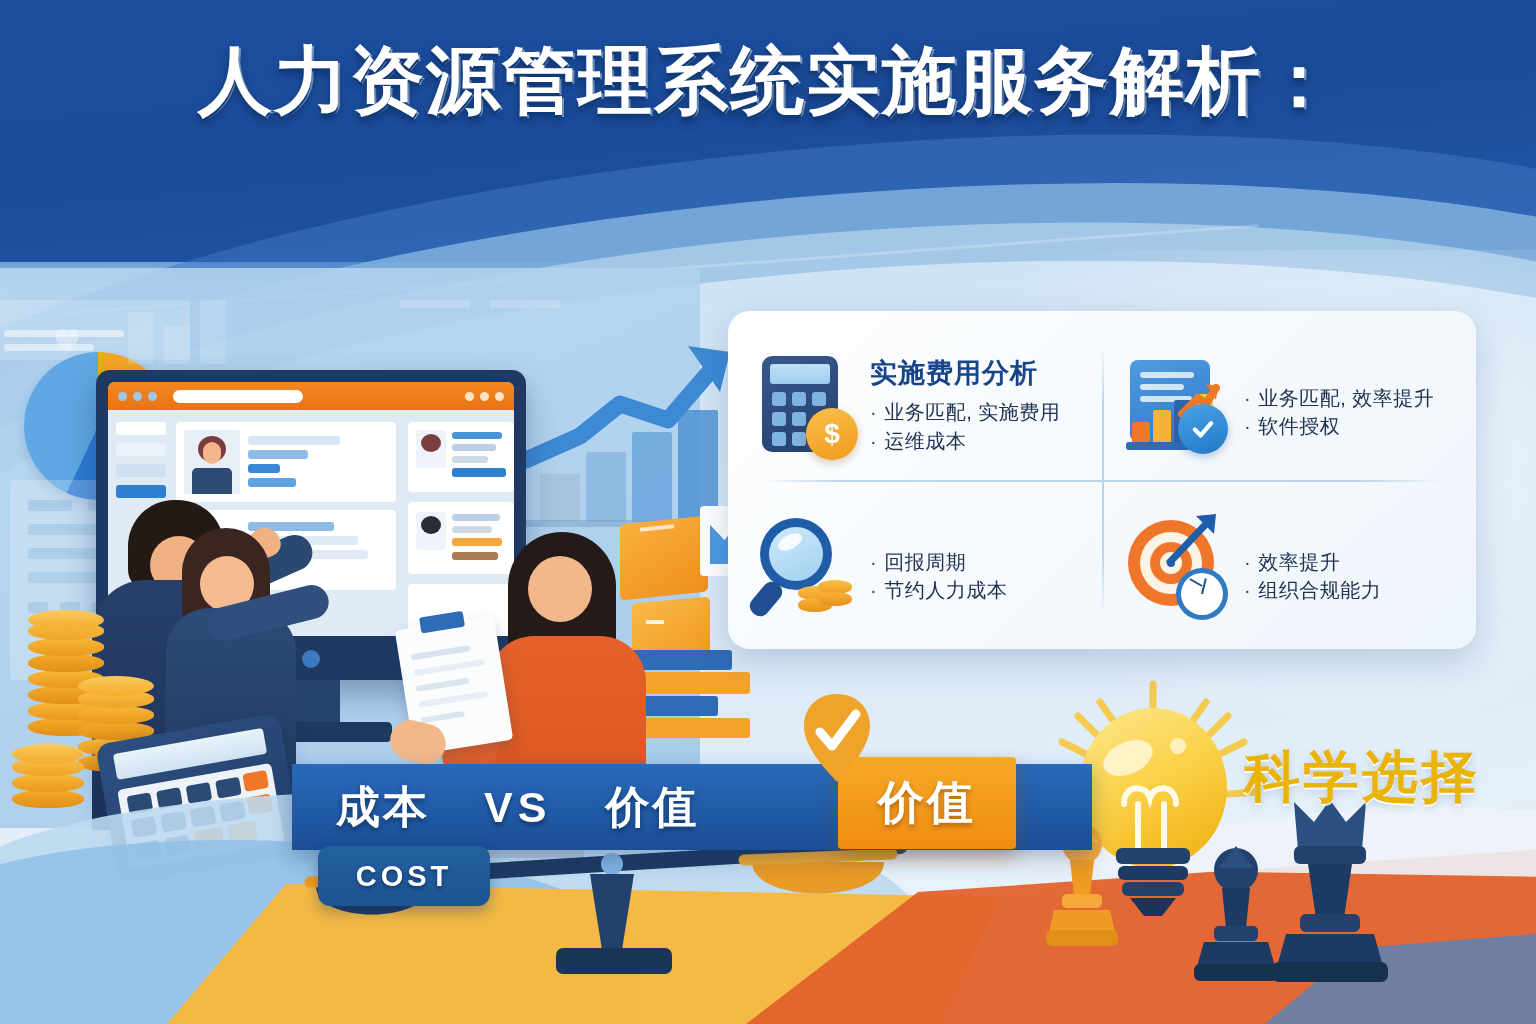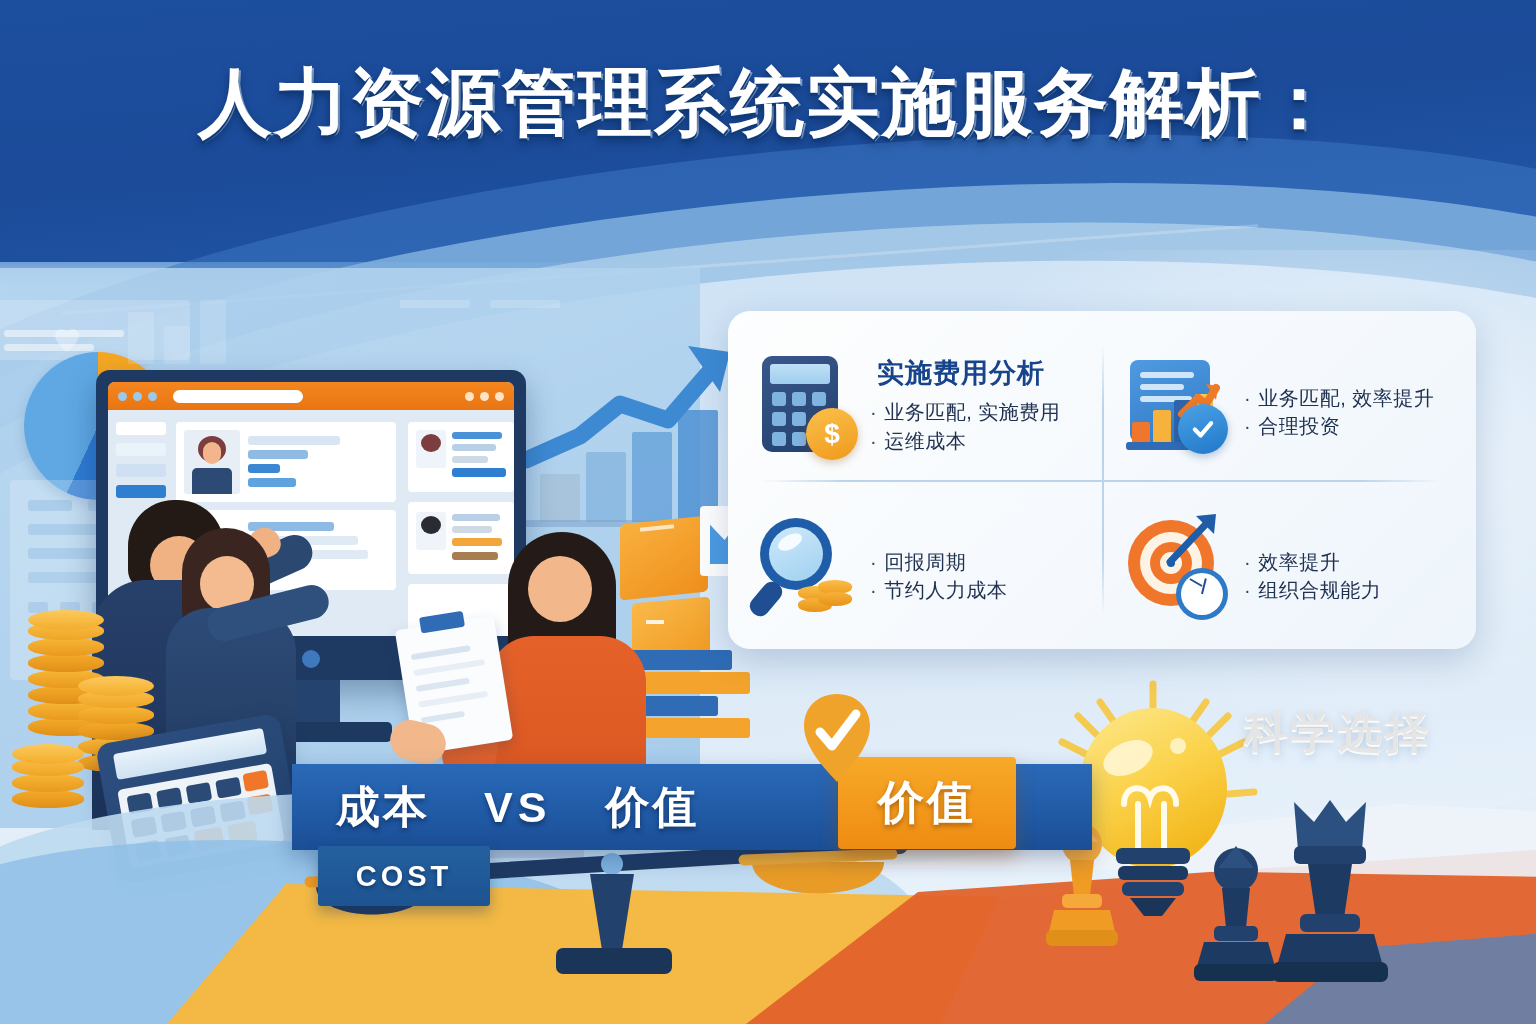--- a/index.html
+++ b/index.html
@@ -41,79 +41,79 @@
   
   .pie { position:absolute; left:24px; top:352px; width:148px; height:148px; border-radius:50%;
     background:conic-gradient(#f5a623 0deg 74deg,#f7b733 74deg 108deg,#2e7bd4 108deg 205deg,#5fa8e3 205deg 360deg);
     box-shadow:0 6px 12px rgba(30,70,130,.18); }
 
   
   .gbar { position:absolute; border-radius:2px 2px 0 0; }
 
   
   .title-wrap { position:absolute; left:0; top:42px; width:1536px; text-align:center; z-index:14; }
-  .t-line { font-weight:700; letter-spacing:2px; line-height:1.06; white-space:nowrap;margin-top:22px; }
+  .t-line { font-weight:700; letter-spacing:2px; line-height:1.06; white-space:nowrap; }
   .t1 { font-size:74px; }
   .t2 { font-size:76px; margin-top:18px; }
   .tw { color:#fff;
     text-shadow: 0 3px 0 #0f3a79, 0 5px 10px rgba(4,28,66,.55), 2px 2px 0 rgba(190,215,240,.7); }
   .to { color:#f79420;
     text-shadow: 0 3px 0 #8a4a05, 0 5px 10px rgba(60,26,4,.5), 2px 2px 0 rgba(255,214,150,.55); }
 
   
   .panel { position:absolute; left:728px; top:311px; width:748px; height:338px;
     background:linear-gradient(135deg,#fdfefe 0%,#f5f9fd 55%,#eef5fb 100%);
     border-radius:22px; box-shadow:0 12px 34px rgba(22,62,122,.20); z-index:12; }
   .panel-vrule { position:absolute; left:374px; top:34px; width:2px; height:270px;
     background:linear-gradient(180deg,rgba(180,205,232,0),#bcd4ea 22%,#bcd4ea 78%,rgba(180,205,232,0)); }
   .panel-hrule { position:absolute; left:34px; top:169px; width:680px; height:2px;
     background:linear-gradient(90deg,rgba(180,205,232,0),#bcd4ea 12%,#bcd4ea 88%,rgba(180,205,232,0)); }
 
   .card { position:absolute; width:366px; height:160px; display:flex; align-items:center; gap:10px; }
   .card .ico { width:110px; height:110px; flex:0 0 110px; position:relative; }
   .card .txt { flex:1 1 auto; padding-top:4px; }
   .card h3 { font-size:27px; font-weight:700; color:#17448b; letter-spacing:1px;
-    text-shadow:0 1px 0 rgba(255,255,255,.9); line-height:1.1;margin-left:7px; }
+    text-shadow:0 1px 0 rgba(255,255,255,.9); line-height:1.1; }
   .card ul { list-style:none; margin-top:10px; }
   .card li { font-size:20px; color:#1f3150; line-height:1.42; letter-spacing:.5px;
     display:flex; gap:7px; }
   .card li .dot { color:#2b4670; }
 
   
   .floor { position:absolute; left:0; bottom:0; width:1536px; height:250px; overflow:hidden; z-index:4; }
   .fl { position:absolute; }
 
   .band { position:absolute; left:292px; top:764px; width:800px; height:86px;
     background:linear-gradient(180deg,#2a69b8 0%,#215ba6 55%,#1b4e95 100%);
     box-shadow:0 8px 20px rgba(16,50,104,.32); z-index:13;
     display:flex; align-items:center; gap:54px; padding-left:44px; }
   .band span { color:#fff; font-weight:700; font-size:44px; letter-spacing:3px;
     text-shadow:0 3px 5px rgba(8,32,72,.6); }
   .band .vs { font-size:43px; letter-spacing:5px; }
 
   .cost-plate { position:absolute; left:318px; top:846px; width:172px; height:60px;
     background:linear-gradient(180deg,#24609f 0%,#1d5391 100%); z-index:13;
-    display:flex; align-items:center; justify-content:center; border-radius:3px;
+    display:flex; align-items:center; justify-content:center; border-radius:12px;
     box-shadow:0 6px 14px rgba(14,46,96,.34); }
   .cost-plate b { color:#fff; font-size:29px; font-weight:700; letter-spacing:4px;
     text-shadow:0 2px 4px rgba(8,32,72,.6); }
 
   .value-badge { position:absolute; left:838px; top:757px; width:178px; height:92px;
     background:linear-gradient(180deg,#f7a928 0%,#ef8c12 100%); z-index:14;
     display:flex; align-items:center; justify-content:center; border-radius:4px;
     box-shadow:0 8px 18px rgba(150,78,8,.35); }
   .value-badge b { color:#fff; font-size:46px; font-weight:700; letter-spacing:3px;
     text-shadow:0 3px 5px rgba(120,60,4,.55); }
 
   .check-pin { position:absolute; left:800px; top:690px; width:74px; height:96px; z-index:15; }
 
   
   .tagline { position:absolute; left:1244px; top:706px; z-index:14; line-height:1.18; }
-  .tagline div { font-size:44px; font-weight:700; color:#e5e5e5; letter-spacing:3px;
-    text-shadow:0 2px 0 rgba(255,255,255,.85), 0 4px 9px rgba(40,80,140,.22); white-space:nowrap; }
+  .tagline div { font-size:56px; font-weight:700; color:#eab308; letter-spacing:3px;
+    text-shadow:0 2px 0 rgba(255,255,255,.85), 0 4px 9px rgba(40,80,140,.22); white-space:nowrap;margin-top:38px; }
 
   
   .obj { position:absolute; }
   .coinstack { position:absolute; }
 </style>
 </head>
 <body>
 
 <div class="poster">
 
@@ -375,21 +375,21 @@
         </div>
       </div>
       <div class="txt">
         <ul>
           <li>
               <span class="dot">·</span>
               <span>业务匹配, 效率提升</span>
             </li>
           <li>
               <span class="dot">·</span>
-              <span>合理投资</span>
+              <span>软件授权</span>
             </li>
         </ul>
       </div>
     </div>
 
     <div class="card" style="left:22px; top:178px;">
       <div class="ico">
         <div style="position:absolute; left:10px; top:4px; width:72px; height:72px; border-radius:50%; background:#1f5da8;"></div>
         <div style="position:absolute; left:19px; top:13px; width:54px; height:54px; border-radius:50%; background:linear-gradient(155deg,#cfe9fa,#9fd1f0);"></div>
         <div style="position:absolute; left:27px; top:21px; width:26px; height:14px; border-radius:50%; background:rgba(255,255,255,.85); transform:rotate(-28deg);"></div>

